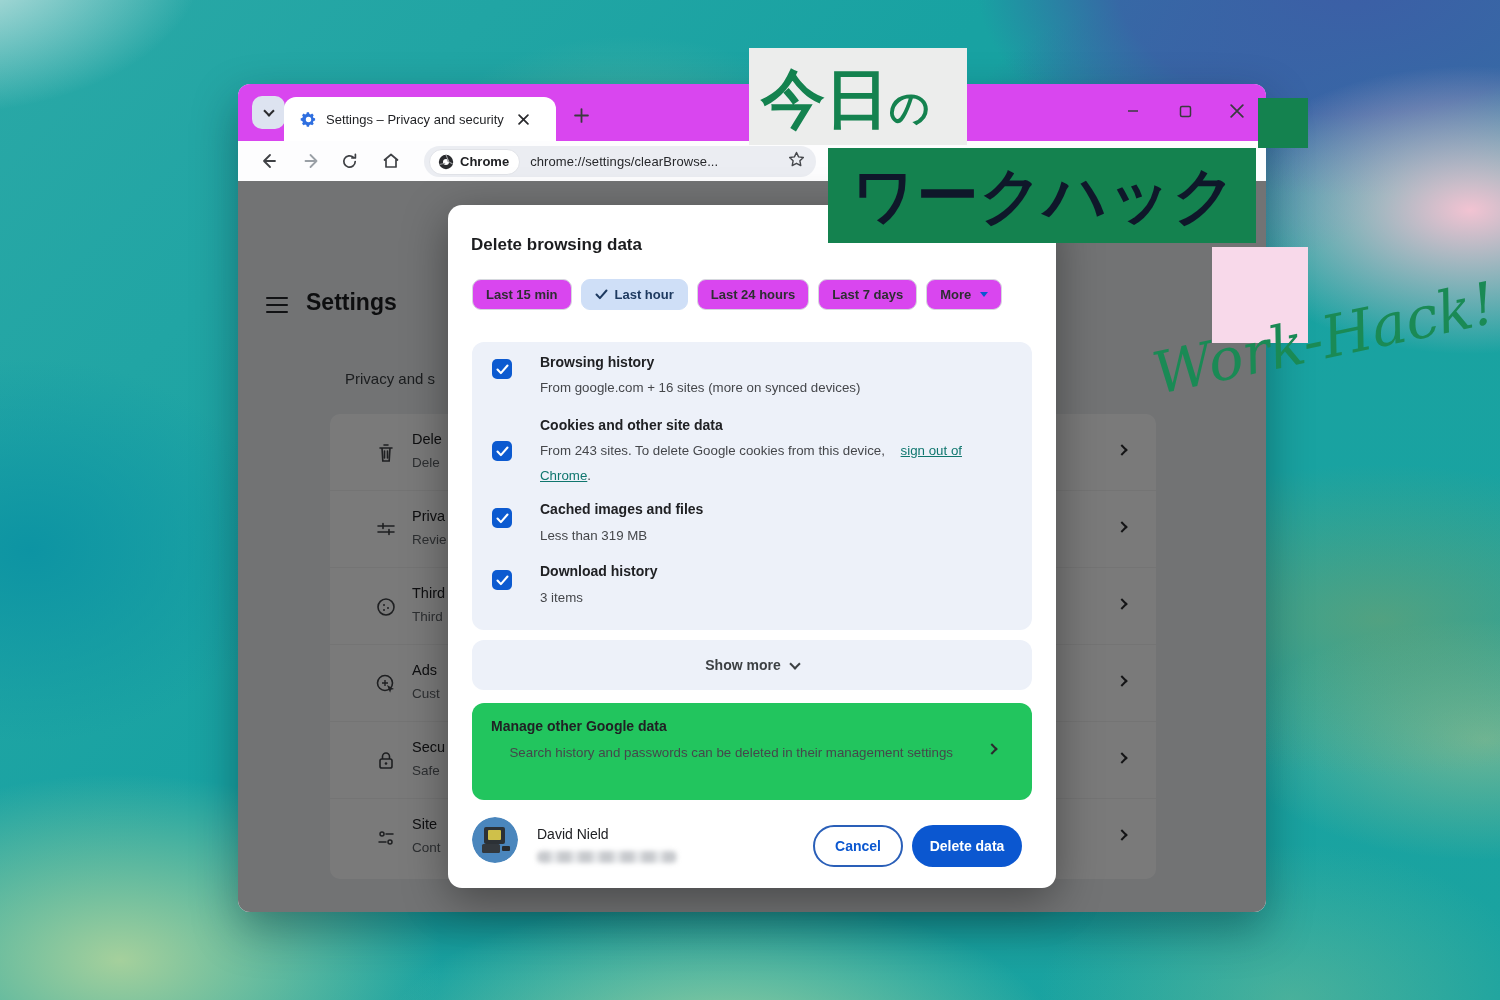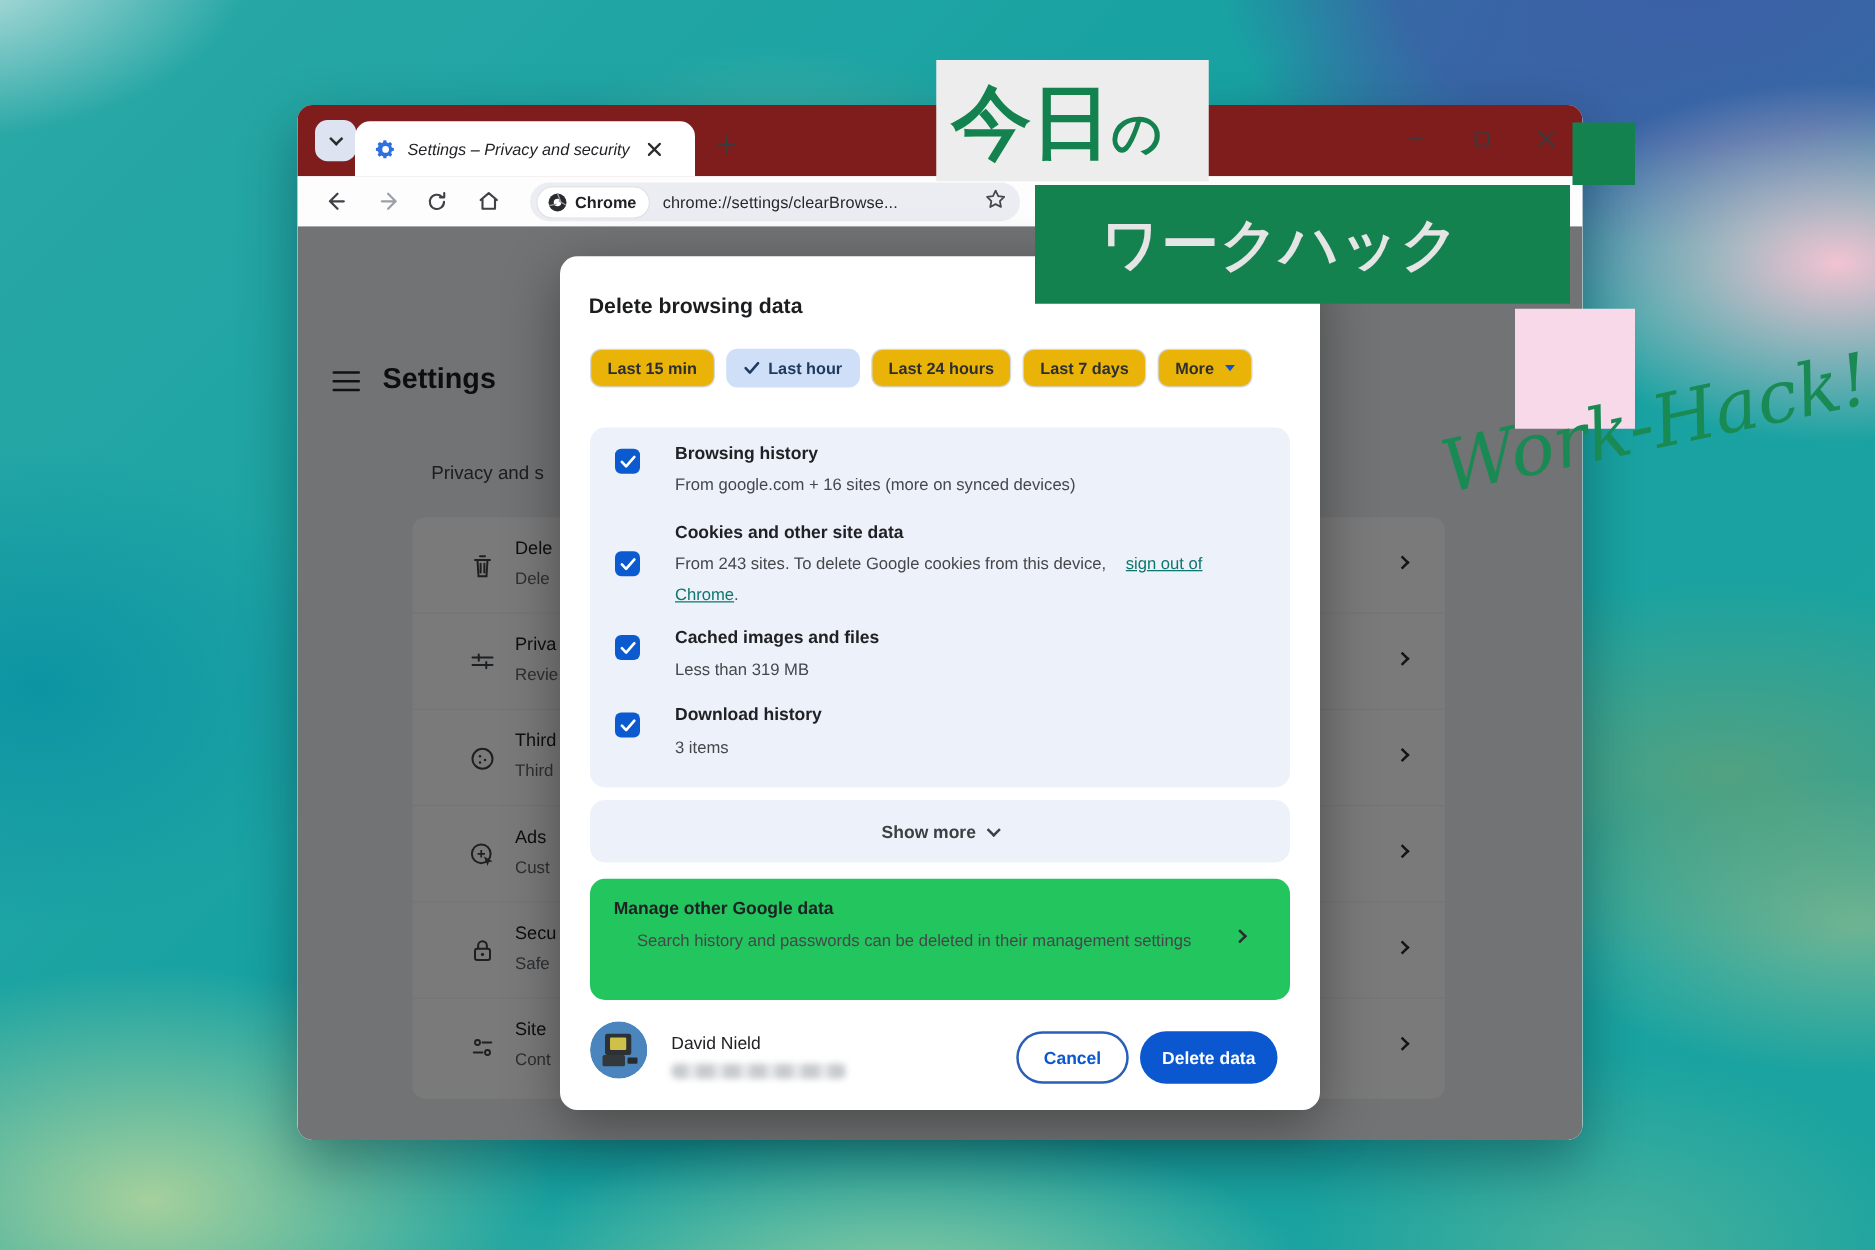--- a/index.html
+++ b/index.html
@@ -20,21 +20,21 @@
       radial-gradient(560px 240px at 48% 104%, rgba(190,220,160,.75) 0%, rgba(190,220,160,0) 60%),
       radial-gradient(420px 260px at 86% 100%, rgba(120,190,150,.5) 0%, rgba(120,190,150,0) 60%),
       radial-gradient(420px 320px at 2% 55%, #0d94a3 0%, rgba(13,148,163,0) 60%),
       radial-gradient(300px 160px at 42% 14%, rgba(110,190,165,.5) 0%, rgba(110,190,165,0) 65%),
       linear-gradient(135deg, #2aa8a6 0%, #18a2a2 40%, #1aa3a0 100%);
   }
 
   
   .bwin { position:absolute; left:238px; top:84px; width:1028px; height:828px;
     border-radius:12px; background:#f1f3f7; box-shadow:0 18px 45px rgba(0,25,35,.38); overflow:hidden; }
-  .tabstrip { position:absolute; left:0; top:0; width:1028px; height:57px; background:#7f1d1d;font-style:italic; }
+  .tabstrip { position:absolute; left:0; top:0; width:1028px; height:57px; background:#d946ef; }
   .tabsearch { position:absolute; left:14px; top:12px; width:33px; height:33px; border-radius:10px; background:#dde3f0;
     display:flex; align-items:center; justify-content:center; }
   .tab { position:absolute; left:46px; top:13px; width:272px; height:44px; background:#ffffff; border-radius:12px 12px 0 0;
     display:flex; align-items:center; }
   .tab .fav { margin-left:16px; width:17px; height:17px; }
   .tab .ttl { margin-left:9px; font-size:13px; color:#1f2023; width:186px; white-space:nowrap; overflow:hidden; }
   .tab .cls { margin-left:2px; width:18px; height:18px; display:flex; align-items:center; justify-content:center; }
   .newtab { position:absolute; left:331px; top:19px; width:24px; height:24px; display:flex; align-items:center; justify-content:center; }
   .wctrls { position:absolute; right:14px; top:12px; display:flex; gap:22px; align-items:center; }
   .wbtn { width:30px; height:30px; display:flex; align-items:center; justify-content:center; }
@@ -67,21 +67,21 @@
 
   .chev { display:inline-block; width:8px; height:8px; border-right:2.2px solid #2a2b2e; border-bottom:2.2px solid #2a2b2e; }
   .chev.r { transform:rotate(-45deg); }
   .chev.d { transform:rotate(45deg); margin-top:-3px; }
 
   
   .dialog { position:absolute; left:448px; top:205px; width:608px; height:683px; background:#ffffff; border-radius:14px;
     box-shadow:0 12px 45px rgba(0,0,0,.38); z-index:10; }
   .d-title { position:absolute; left:23px; top:30px; font-size:17px; font-weight:700; color:#1c1d1f; }
   .chips { position:absolute; left:24px; top:74px; display:flex; gap:9px; }
-  .chip { height:31px; border:1px solid #d5d8dd; border-radius:9px; background:#eab308; display:flex; align-items:center;
+  .chip { height:31px; border:1px solid #d5d8dd; border-radius:9px; background:#d946ef; display:flex; align-items:center;
     padding:0 13px; font-size:13px; font-weight:600; color:#2d2e31; gap:7px; white-space:nowrap; }
   .chip.sel { background:#cfdff7; border-color:#cfdff7; color:#1e3a60; }
   .caret { width:0; height:0; border-left:4.5px solid transparent; border-right:4.5px solid transparent; border-top:5.5px solid #0b57d0; margin-left:2px; }
   .listcard { position:absolute; left:24px; top:137px; width:560px; height:288px; background:#edf1f9; border-radius:12px; }
   .cb { position:absolute; width:20px; height:20px; border-radius:5px; background:#0c5ad0; display:flex; align-items:center; justify-content:center; }
   .it-t { position:absolute; font-size:14px; font-weight:700; color:#202124; }
   .it-d { position:absolute; font-size:13.3px; color:#45474b; width:470px; line-height:25px; }
   .lnk { color:#0f766e; text-decoration:underline;margin-left:12px; }
   .showmore { position:absolute; left:24px; top:435px; width:560px; height:50px; background:#edf1f9; border-radius:12px;
     display:flex; align-items:center; justify-content:center; gap:10px; font-size:14px; font-weight:600; color:#3c4043; }
@@ -98,21 +98,21 @@
   .btn.cancel { left:365px; width:90px; background:#fff; border:2px solid #2a5fb8; color:#0b57d0; box-shadow:0 0 0 2px #fff inset; }
   .btn.delete { left:464px; width:110px; background:#0b57d0; color:#fff; border:none; }
 
   
   .badge-top { position:absolute; left:749px; top:48px; width:218px; height:97px; background:#ecedec; z-index:30;
     display:flex; align-items:flex-end; padding:0 0 8px 12px; }
   .badge-top .big { font-family:"DejaVu Serif","Liberation Serif",serif; font-weight:700; font-size:64px; line-height:76px; color:#14824f; }
   .badge-top .sm { font-family:"DejaVu Serif","Liberation Serif",serif; font-weight:700; font-size:40px; line-height:60px; color:#14824f; }
   .banner { position:absolute; left:828px; top:148px; width:428px; height:95px; background:#14824f; z-index:30;
     display:flex; align-items:center; padding-left:24px; }
-  .banner span { font-family:"DejaVu Serif","Liberation Serif",serif; font-weight:700; font-size:46px; color:#e5e5e5; letter-spacing:1px;margin-left:29px; }
+  .banner span { font-family:"DejaVu Serif","Liberation Serif",serif; font-weight:700; font-size:62px; color:#0f172a; letter-spacing:1px; }
   .gsq { position:absolute; left:1258px; top:98px; width:50px; height:50px; background:#14824f; z-index:30; }
   .psq { position:absolute; left:1212px; top:247px; width:96px; height:96px; background:#f8d9ea; z-index:25; }
   .script { position:absolute; left:1140px; top:228px; width:370px; height:200px; z-index:35; pointer-events:none; }
 </style>
 </head>
 <body>
 
 <div class="stage">
   <div class="bg"></div>
 

